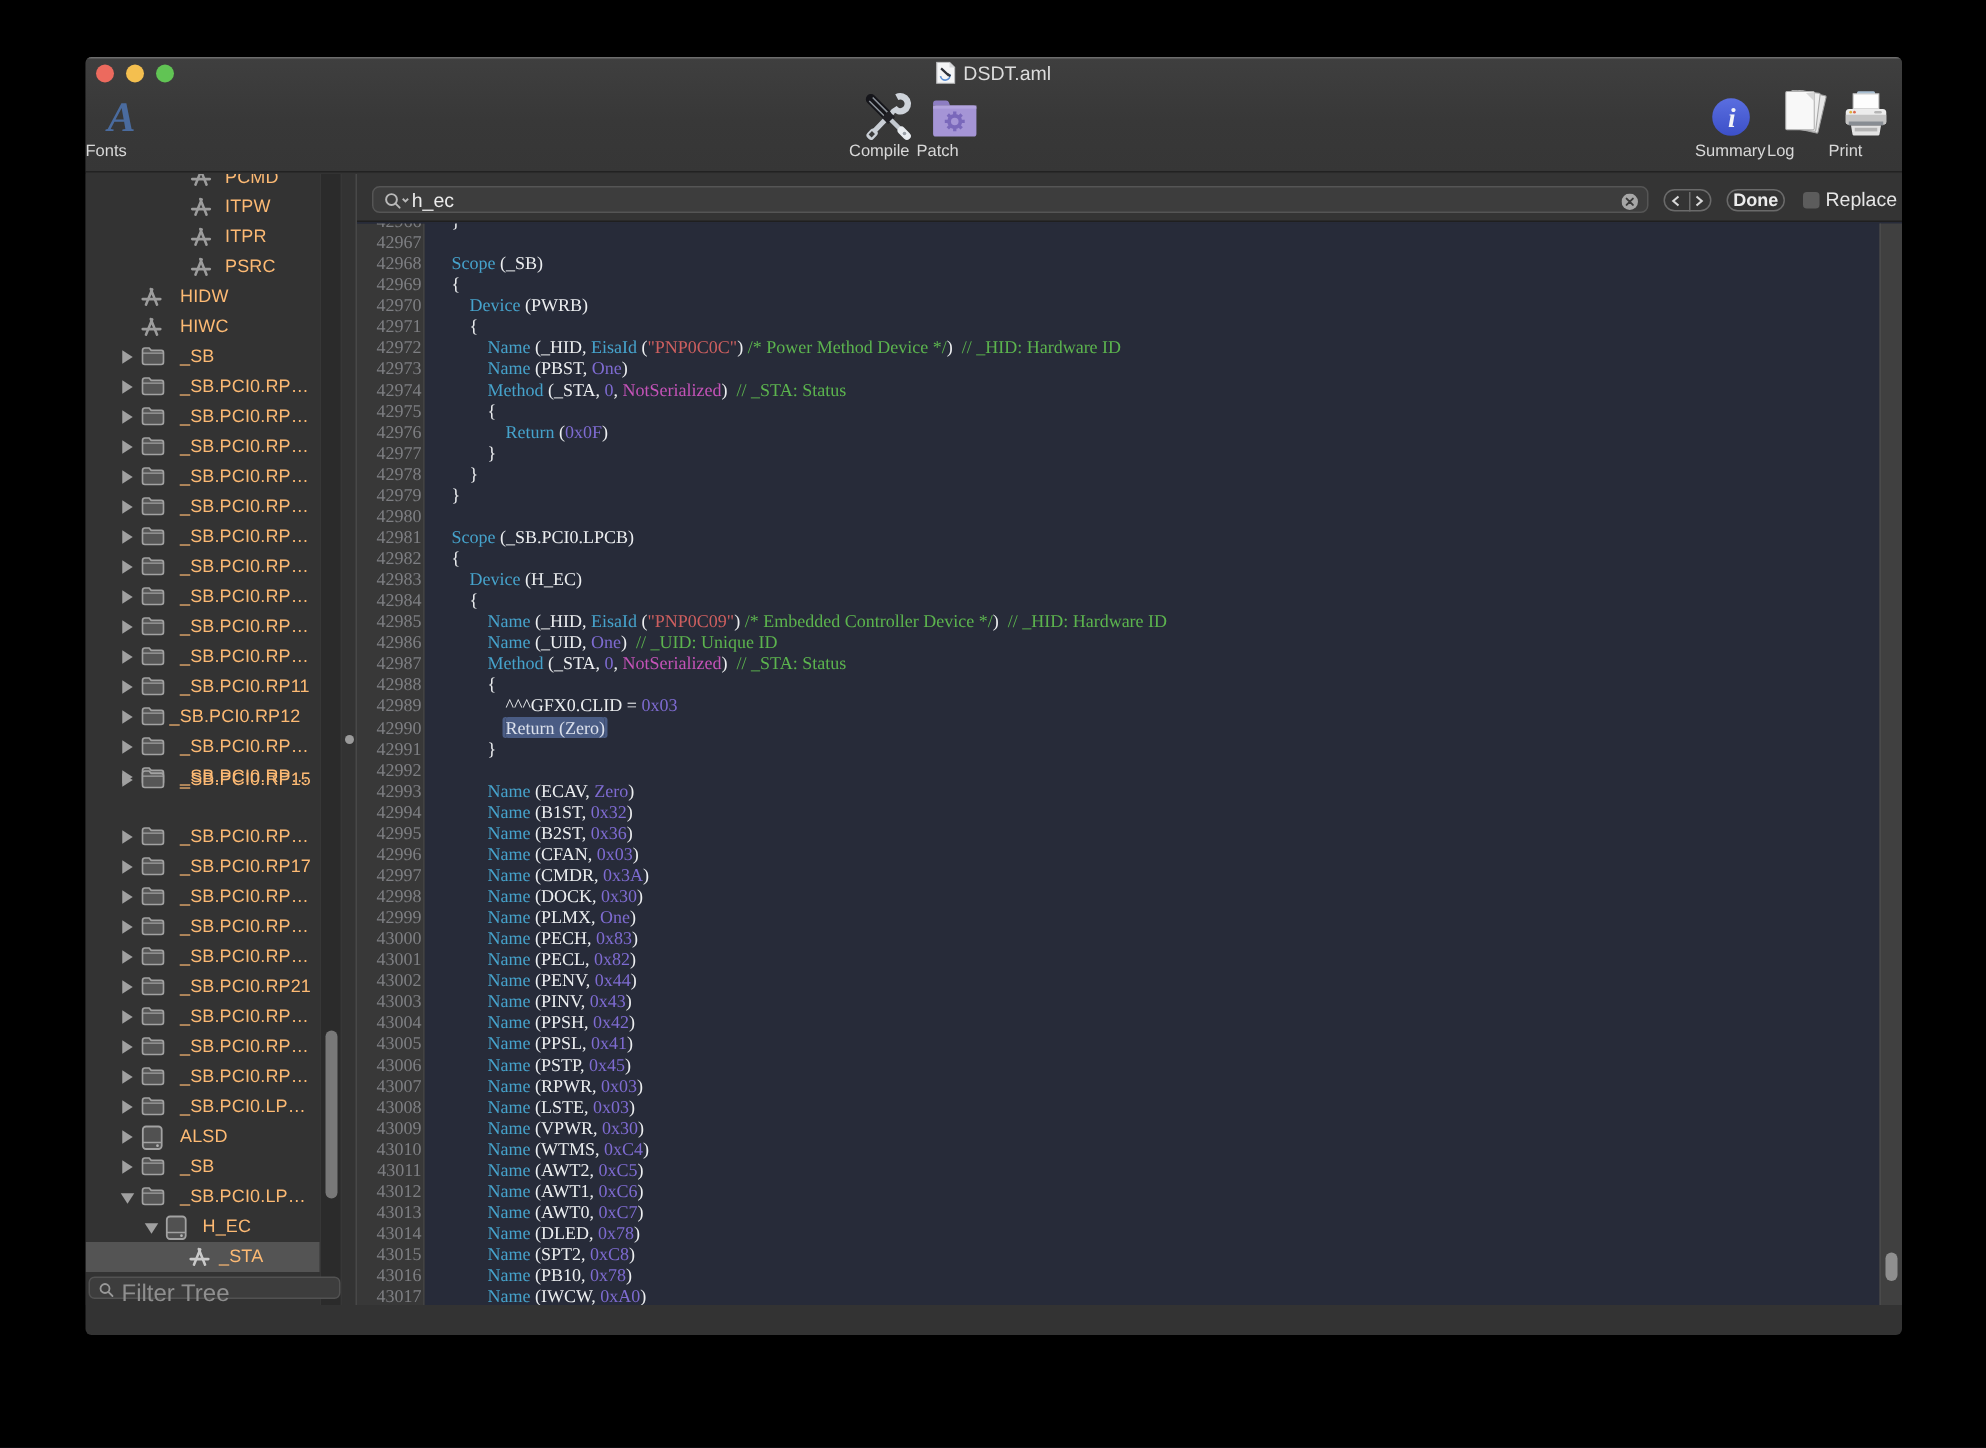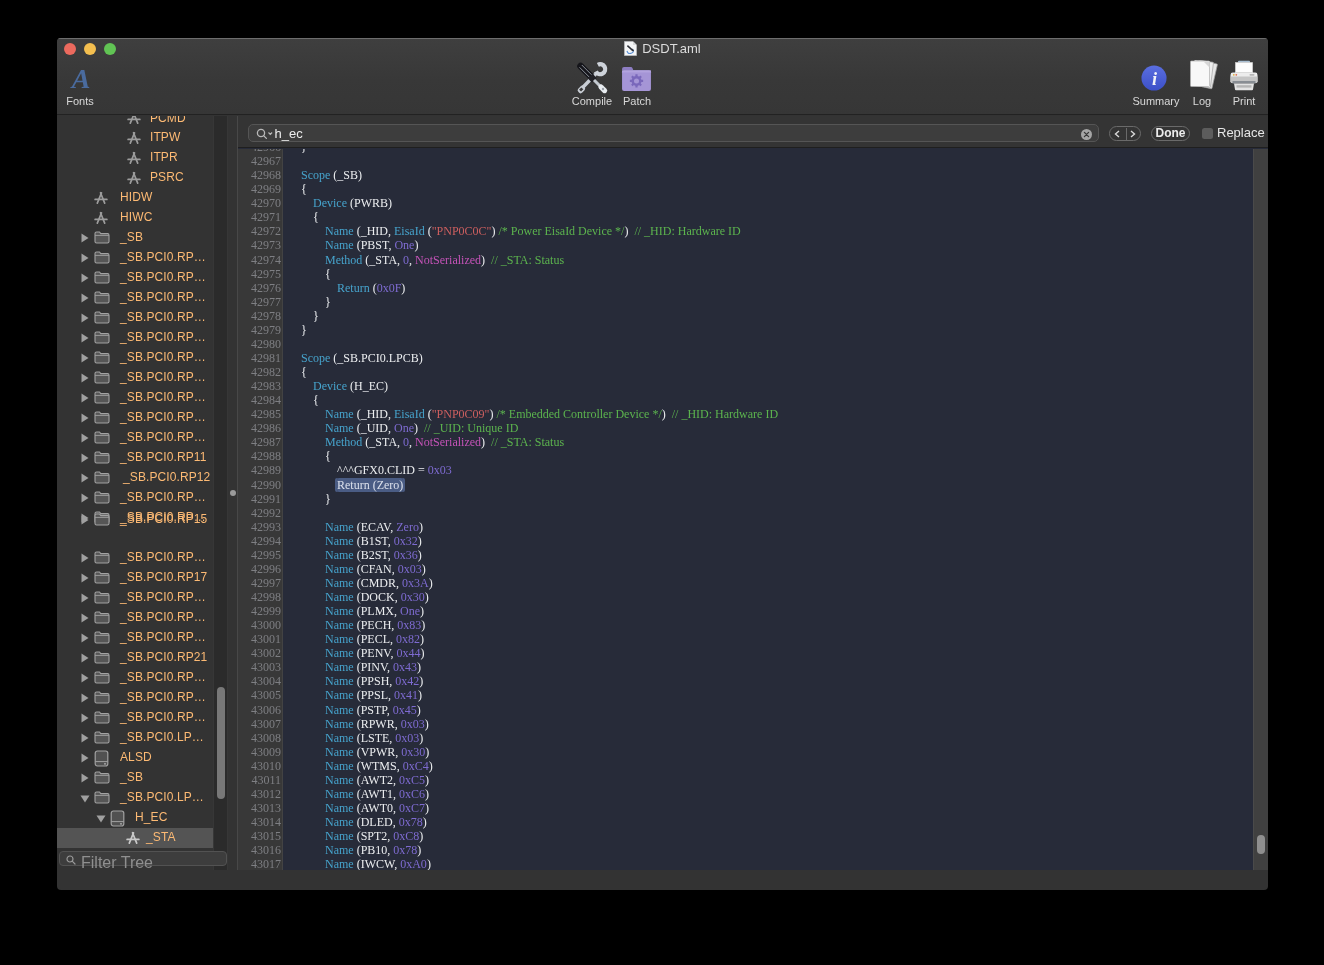--- a/index.html
+++ b/index.html
@@ -2,21 +2,21 @@
 <html><head><meta charset="utf-8">
 <style>
 *{margin:0;padding:0;box-sizing:border-box}
 html,body{width:1324px;height:965px;background:#000;overflow:hidden;font-family:"Liberation Sans",sans-serif}
 #win{position:absolute;left:57px;top:38px;width:1211px;height:852px;background:#333333;border-radius:4px;overflow:hidden}
 
 #chrome{position:absolute;left:0;top:0;width:100%;height:77px;background:linear-gradient(#3f3f3f,#383838 55%,#363636);border-bottom:1px solid #222}
 #chrome .tophi{position:absolute;left:0;top:0;width:100%;height:1px;background:#6d6d6d;border-radius:9px 9px 0 0}
 .tl{position:absolute;top:5px;width:12px;height:12px;border-radius:50%}
 #title{position:absolute;top:3px;left:0;width:100%;text-align:center;font-size:13px;color:#dcdcdc;height:16px;line-height:16px}
-.tbl{position:absolute;top:57px;font-size:11px;color:#d8d8d8;text-align:center}
+.tbl{position:absolute;top:57px;font-size:11px;color:#d8d8d8;text-align:left}
 
 #sidebar{position:absolute;left:0;top:78px;width:156px;height:754px;background:#333333;overflow:hidden}
 .row{position:absolute;left:0;width:156px;height:20px}
 .row.sel{background:#545454;width:172px}
 .rlb{position:absolute;top:2.5px;font-size:12px;color:#fdba74;white-space:nowrap;letter-spacing:.1px}
 .tri{position:absolute}
 #sidescroll{position:absolute;left:156px;top:78px;width:15px;height:754px;background:rgba(0,0,0,0.14);border-left:1px solid rgba(255,255,255,0.06);border-right:1px solid rgba(255,255,255,0.06)}
 #sidethumb{position:absolute;left:160px;top:649px;width:7.5px;height:112px;background:#787878;border-radius:4px}
 #divider{position:absolute;left:171px;top:78px;width:10px;height:754px;background:#333333;border-right:1px solid #484848}
 #dimple{position:absolute;left:172.5px;top:452px;width:6px;height:6px;border-radius:50%;background:#9a9a9a}
@@ -299,21 +299,21 @@
         <span class="rlb" style="left:63px">_SB.PCI0.RP11</span>
       </div>
 <div class="row" style="top:351.5px">
         <svg class="tri" style="left:23.5px;top:5.5px" width="8" height="10" viewBox="0 0 8 10">
           <path d="M0.5 0.5 L7.5 5 L0.5 9.5 Z" fill="#a0a0a0"></path>
         </svg>
         <svg class="tri" style="left:36.5px;top:3.5px" width="16" height="13" viewBox="0 0 16 13">
           <path d="M1 2.6 Q1 1 2.6 1 H5.4 L6.8 2.6 H13.6 Q15 2.6 15 4.2 V10.4 Q15 12 13.4 12 H2.6 Q1 12 1 10.4 Z" fill="#565656" stroke="#a2a2a2" stroke-width="1.1"></path>
           <path d="M1 4.4 H15" stroke="#a2a2a2" stroke-width="0.9"></path>
         </svg>
-        <span class="rlb" style="left:66px">_SB.PCI0.RP12</span>
+        <span class="rlb" style="left:56px">_SB.PCI0.RP12</span>
       </div>
 <div class="row" style="top:371.5px">
         <svg class="tri" style="left:23.5px;top:5.5px" width="8" height="10" viewBox="0 0 8 10">
           <path d="M0.5 0.5 L7.5 5 L0.5 9.5 Z" fill="#a0a0a0"></path>
         </svg>
         <svg class="tri" style="left:36.5px;top:3.5px" width="16" height="13" viewBox="0 0 16 13">
           <path d="M1 2.6 Q1 1 2.6 1 H5.4 L6.8 2.6 H13.6 Q15 2.6 15 4.2 V10.4 Q15 12 13.4 12 H2.6 Q1 12 1 10.4 Z" fill="#565656" stroke="#a2a2a2" stroke-width="1.1"></path>
           <path d="M1 4.4 H15" stroke="#a2a2a2" stroke-width="0.9"></path>
         </svg>
         <span class="rlb" style="left:63px">_SB.PCI0.RP…</span>
@@ -548,21 +548,21 @@
 43014
 43015
 43016
 43017</pre>
   <pre id="code">    }
 
     <i class="k">Scope</i> (_SB)
     {
         <i class="k">Device</i> (PWRB)
         {
-            <i class="k">Name</i> (_HID, <i class="k">EisaId</i> (<i class="s">"PNP0C0C"</i>) <i class="c">/* Power EisaId Device */</i>)  <i class="c">// _HID: Hardware ID</i>
+            <i class="k">Name</i> (_HID, <i class="k">EisaId</i> (<i class="s">"PNP0C0C"</i>) <i class="c">/* Power Method Device */</i>)  <i class="c">// _HID: Hardware ID</i>
             <i class="k">Name</i> (PBST, <i class="n">One</i>)
             <i class="k">Method</i> (_STA, <i class="n">0</i>, <i class="m">NotSerialized</i>)  <i class="c">// _STA: Status</i>
             {
                 <i class="k">Return</i> (<i class="n">0x0F</i>)
             }
         }
     }
 
     <i class="k">Scope</i> (_SB.PCI0.LPCB)
     {

